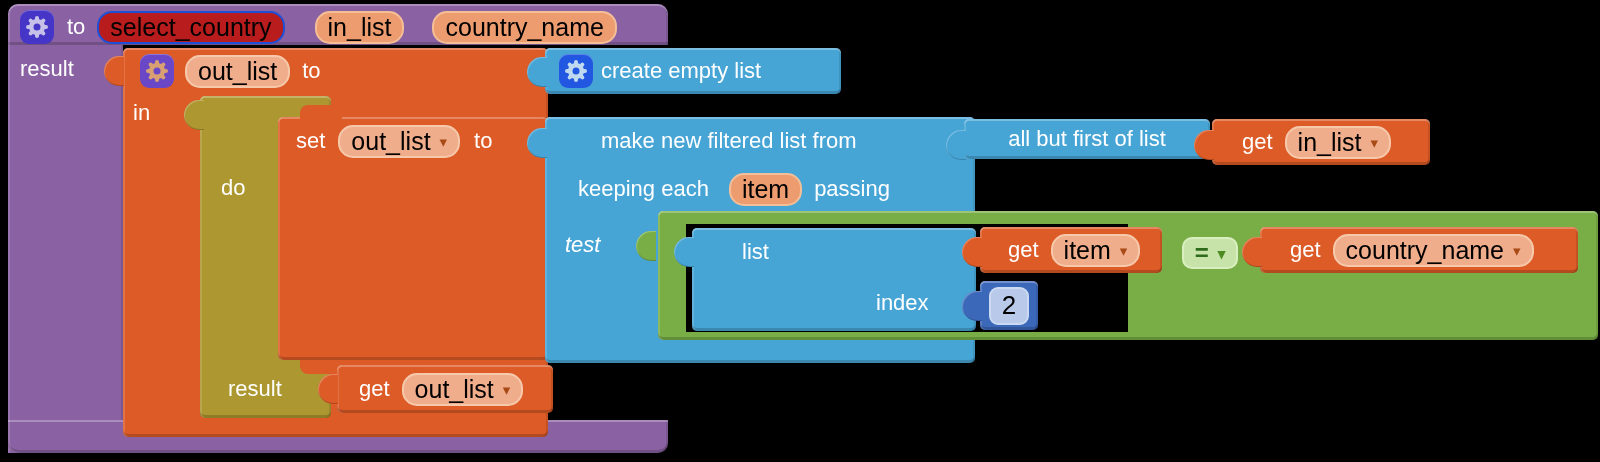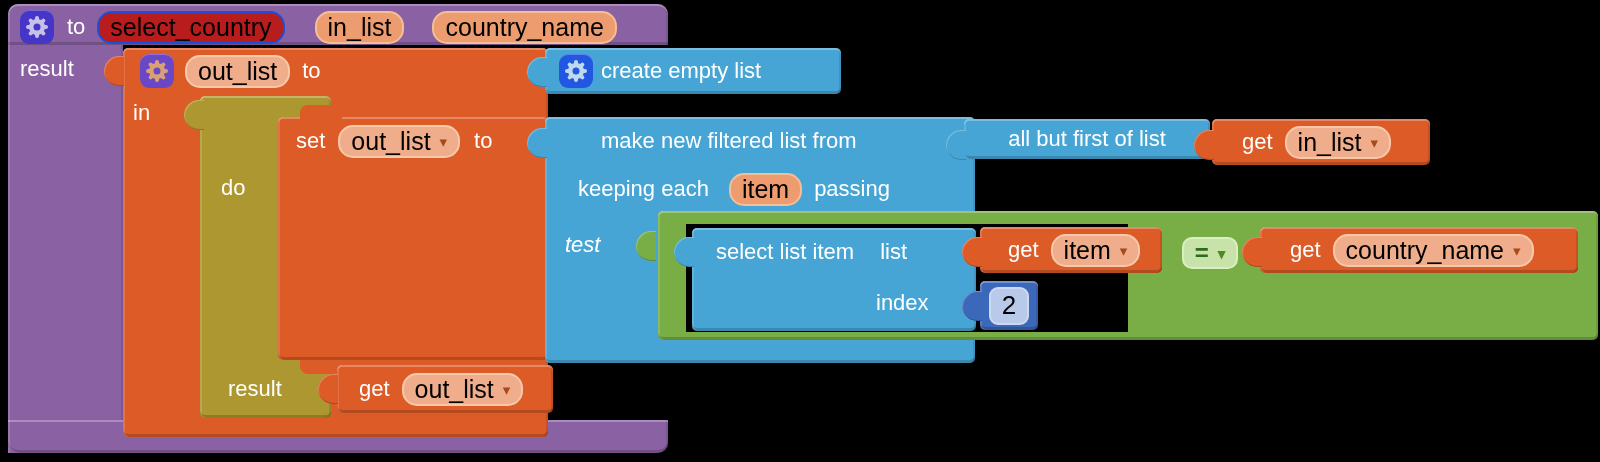--- a/index.html
+++ b/index.html
@@ -196,20 +196,19 @@
 
   <span class="lbl abs" style="left:601px;top:130px;">make new filtered list from</span>
   <div class="row" style="left:578px;top:172px;height:34px;">
     <span class="lbl">keeping each</span>
     <span class="pill badge" style="margin-left:20px;">item</span>
     <span class="lbl" style="margin-left:12px;">passing</span>
   </div>
   <span class="lbl abs" style="left:565px;top:234px;font-style:italic;">test</span>
 
   <div class="row" style="left:716px;top:238px;height:28px;">
-    <span class="lbl">select list item</span>
     <span class="lbl" style="margin-left:26px;">list</span>
   </div>
   <span class="lbl abs" style="left:876px;top:292px;">index</span>
 
   <span class="lbl abs" style="left:228px;top:378px;">result</span>
 
 </div>
 
 </body></html>

